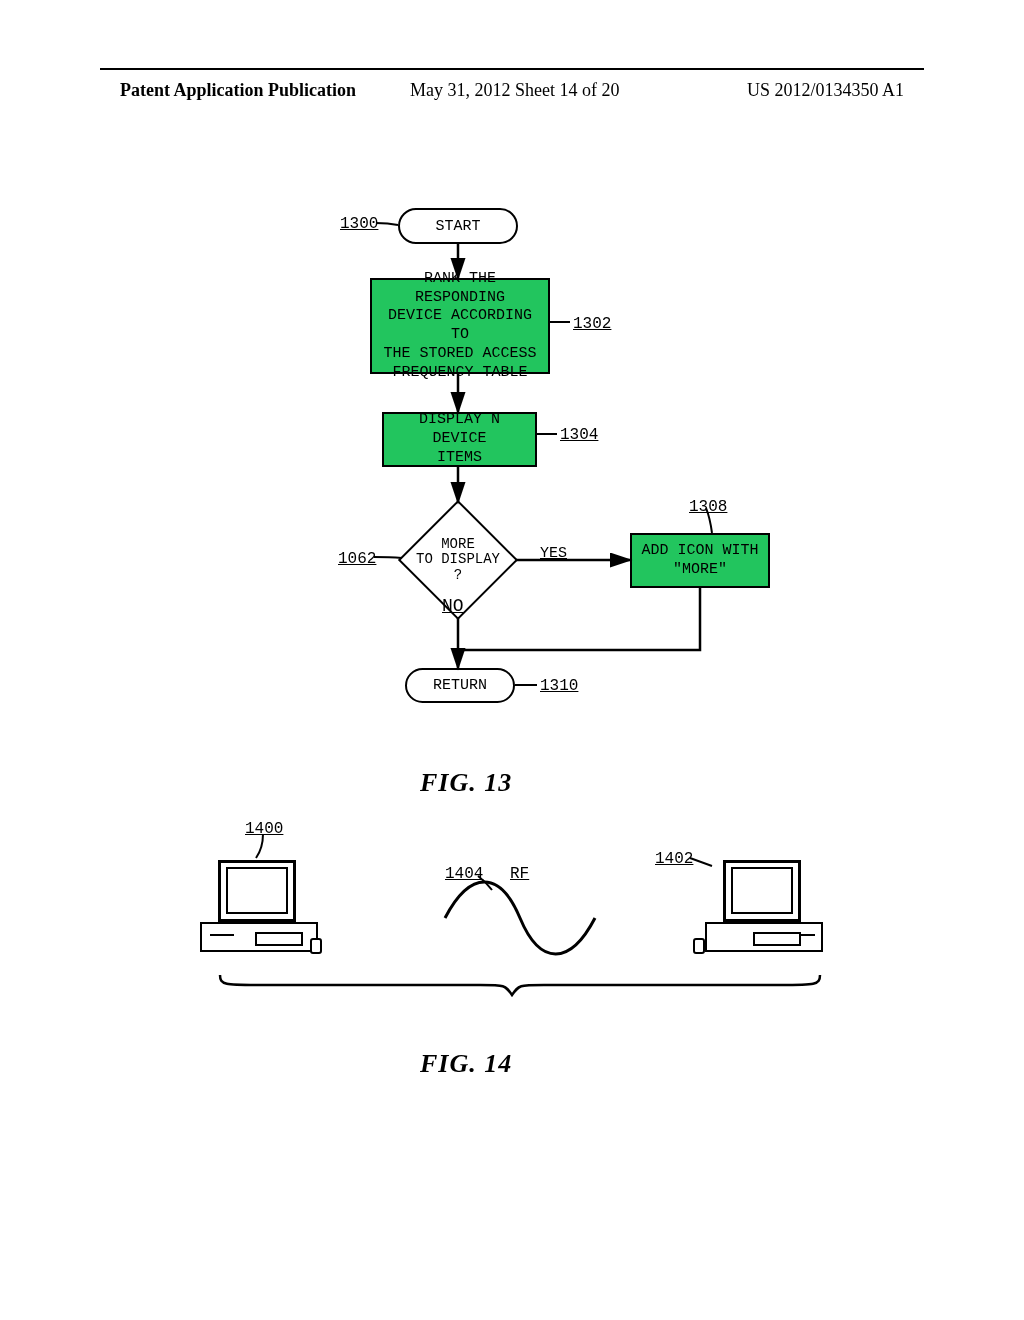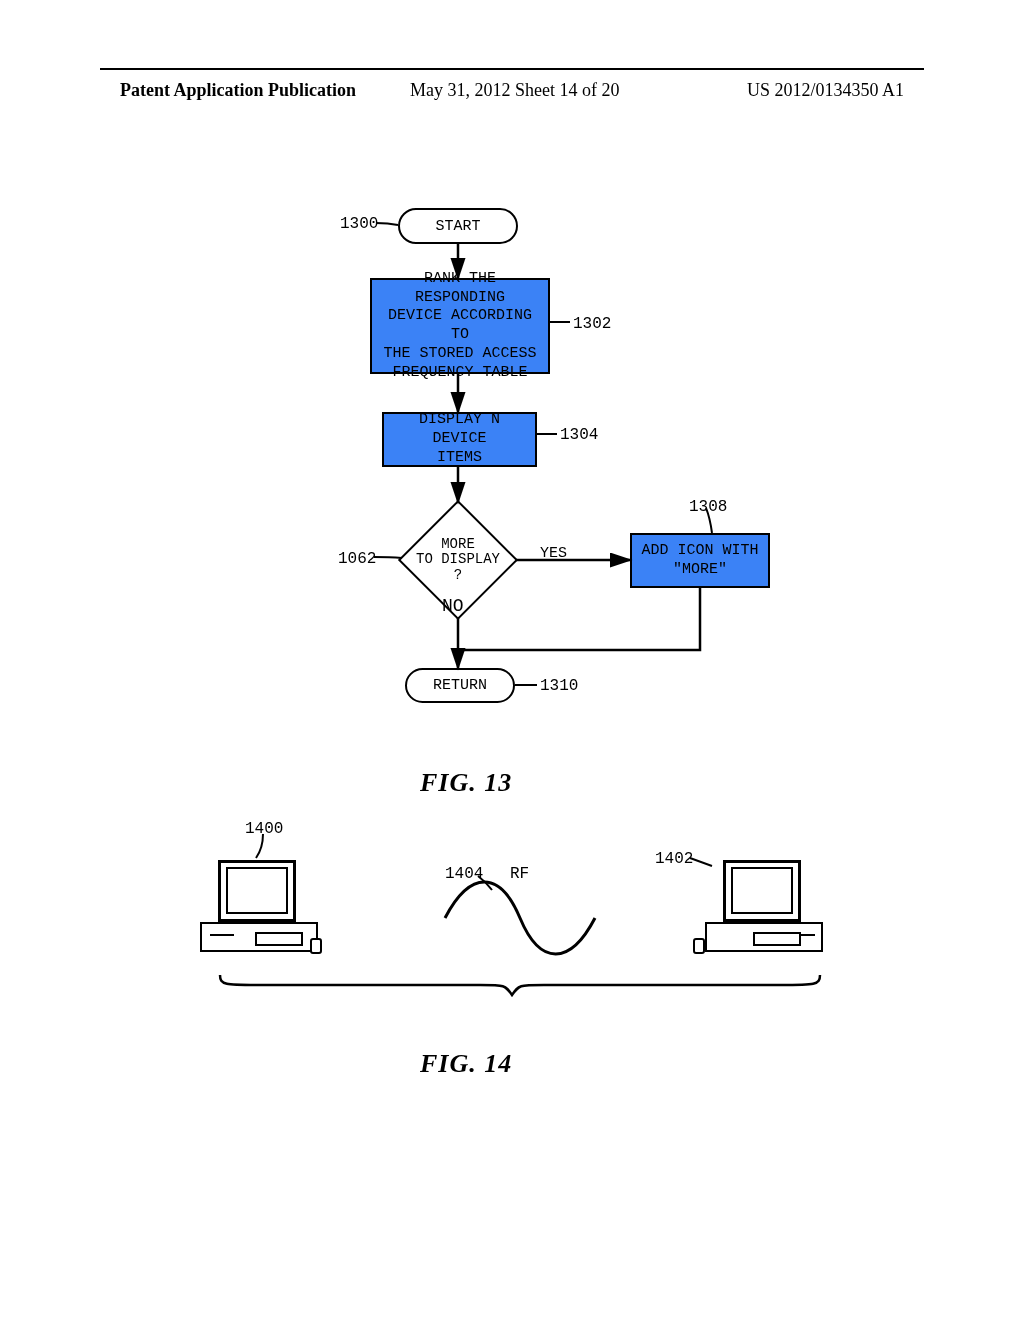--- a/index.html
+++ b/index.html
@@ -65,21 +65,21 @@
     background: #fff;
     text-align: center;
     display: flex;
     align-items: center;
     justify-content: center;
   }
 
   .rectbox {
     position: absolute;
     border: 2.5px solid #000;
-    background: #3b82f6;
+    background: #22c55e;
     text-align: center;
     display: flex;
     align-items: center;
     justify-content: center;
     line-height: 1.25;
     padding: 4px 6px;
   }
 
   .diamond {
     position: absolute;
@@ -111,20 +111,21 @@
     font-style: italic;
     font-weight: bold;
     font-size: 26px;
     letter-spacing: 1px;
   }
 
   .ref-label {
     position: absolute;
     font-family: "Courier New", monospace;
     font-size: 16px;
+    text-decoration: underline;
   }
 
   
   svg.overlay {
     position: absolute;
     left: 0; top: 0;
     width: 1024px;
     height: 1320px;
     pointer-events: none;
   }

